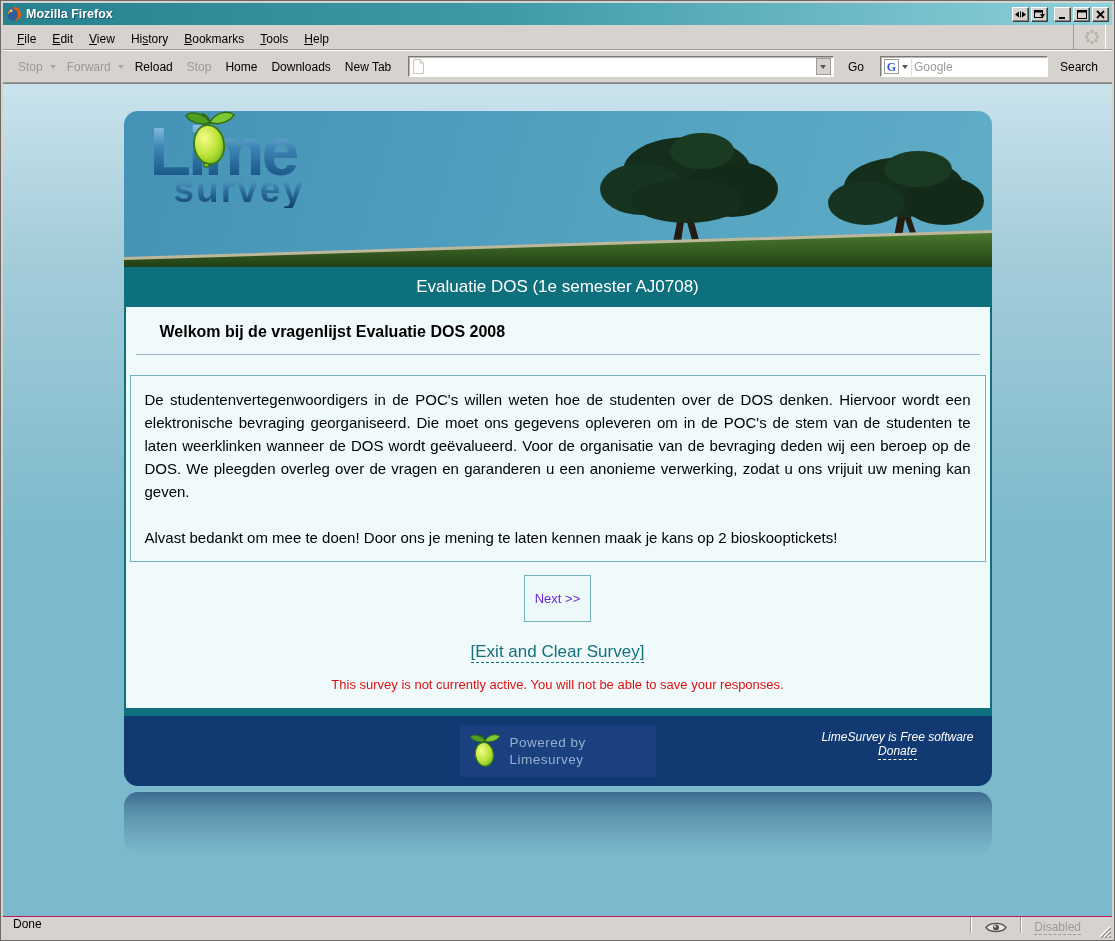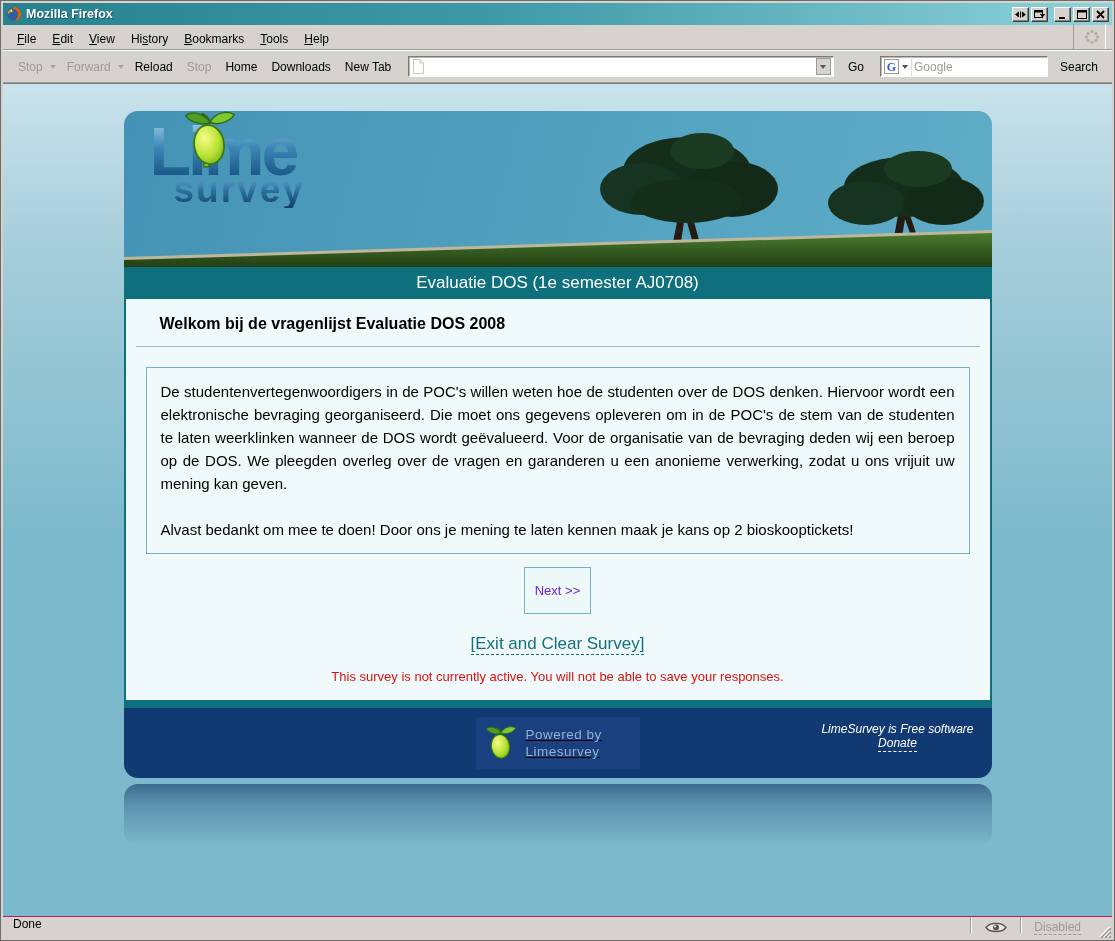--- a/index.html
+++ b/index.html
@@ -105,50 +105,50 @@
     background:linear-gradient(180deg,#a6d8f2 0%,#3d85b5 45%,#0f4a7a 100%);
     -webkit-background-clip:text; background-clip:text; color:transparent;
   }
   .logo-survey-word {
     font-size:37px; font-weight:bold; letter-spacing:2px; line-height:1; margin:-14px 0 0 24px;
     background:linear-gradient(180deg,#79b7dd 0%,#2a6f9e 55%,#123f66 100%);
     -webkit-background-clip:text; background-clip:text; color:transparent;
   }
   .logo .fruit { position:absolute; left:32px; top:-8px; }
   .survey-titlebar {
-    height:32px; background:#0e6f7d; color:#fff; font-size:17px;
+    height:40px; background:#0e6f7d; color:#fff; font-size:17px;
     display:flex; align-items:center; justify-content:center;
   }
   .content {
     background:#f1fafb; border-left:2px solid #0e6f7d; border-right:2px solid #0e6f7d;
     padding:12px 0 16px;
   }
   .welcome { font-size:16px; font-weight:bold; color:#000; margin:4px 34px 0; }
   .hdiv { border:0; border-top:1px solid #9bb7c9; margin:13px 10px 0; }
-  .descbox { margin:20px 20px 0; border:1px solid #74b2bc; padding:2px 14px 12px; }
+  .descbox { margin:20px 4px 0; border:1px solid #74b2bc; padding:2px 14px 12px; }
   .descbox p { font-size:15px; line-height:23px; text-align:justify; color:#000; margin:10px 0 0; }
   .descbox p.second { margin-top:23px; }
   .btn-row { text-align:center; margin-top:13px; }
   .next-btn {
     font-family:"Liberation Sans", sans-serif; font-size:13px; color:#6d28d9;
     background:#edf8f9; border:1px solid #74b2bc; padding:15px 10px;
   }
   .exit-row { text-align:center; margin-top:20px; }
   .exit-link {
     font-size:17px; color:#13707e; text-decoration:none;
     border-bottom:1px dashed #13707e; padding-bottom:1px; cursor:pointer;
   }
   .warning { text-align:center; margin-top:15px; font-size:13px; color:#dd1111; }
   .teal-strip { height:8px; background:#0e6f7d; }
   .footer {
     height:70px; background:#123a72; border-radius:0 0 14px 14px; position:relative;
     display:flex; align-items:center; justify-content:center;
   }
   .powered-box {
-    width:164px; height:52px; background:#1b4080; display:flex; align-items:center; padding:0 8px;text-decoration:underline;
+    width:196px; height:52px; background:#1b4080; display:flex; align-items:center; padding:0 8px;
   }
   .powered-text { font-size:13.5px; color:#93b0cc; line-height:17px; margin-left:8px; letter-spacing:.5px; }
   .free-box { position:absolute; right:18px; top:14px; text-align:center; color:#fff; font-style:italic; font-size:12px; }
   .donate-link { color:#fff; text-decoration:none; border-bottom:1px dashed #fff; padding-bottom:1px; cursor:pointer; }
   .reflection {
     height:62px; margin-top:6px; border-radius:14px;
     background:linear-gradient(180deg,#3d6b90 0%,#5d93ae 35%,rgba(124,185,204,0) 100%);
   }
   
   .statusbar {

